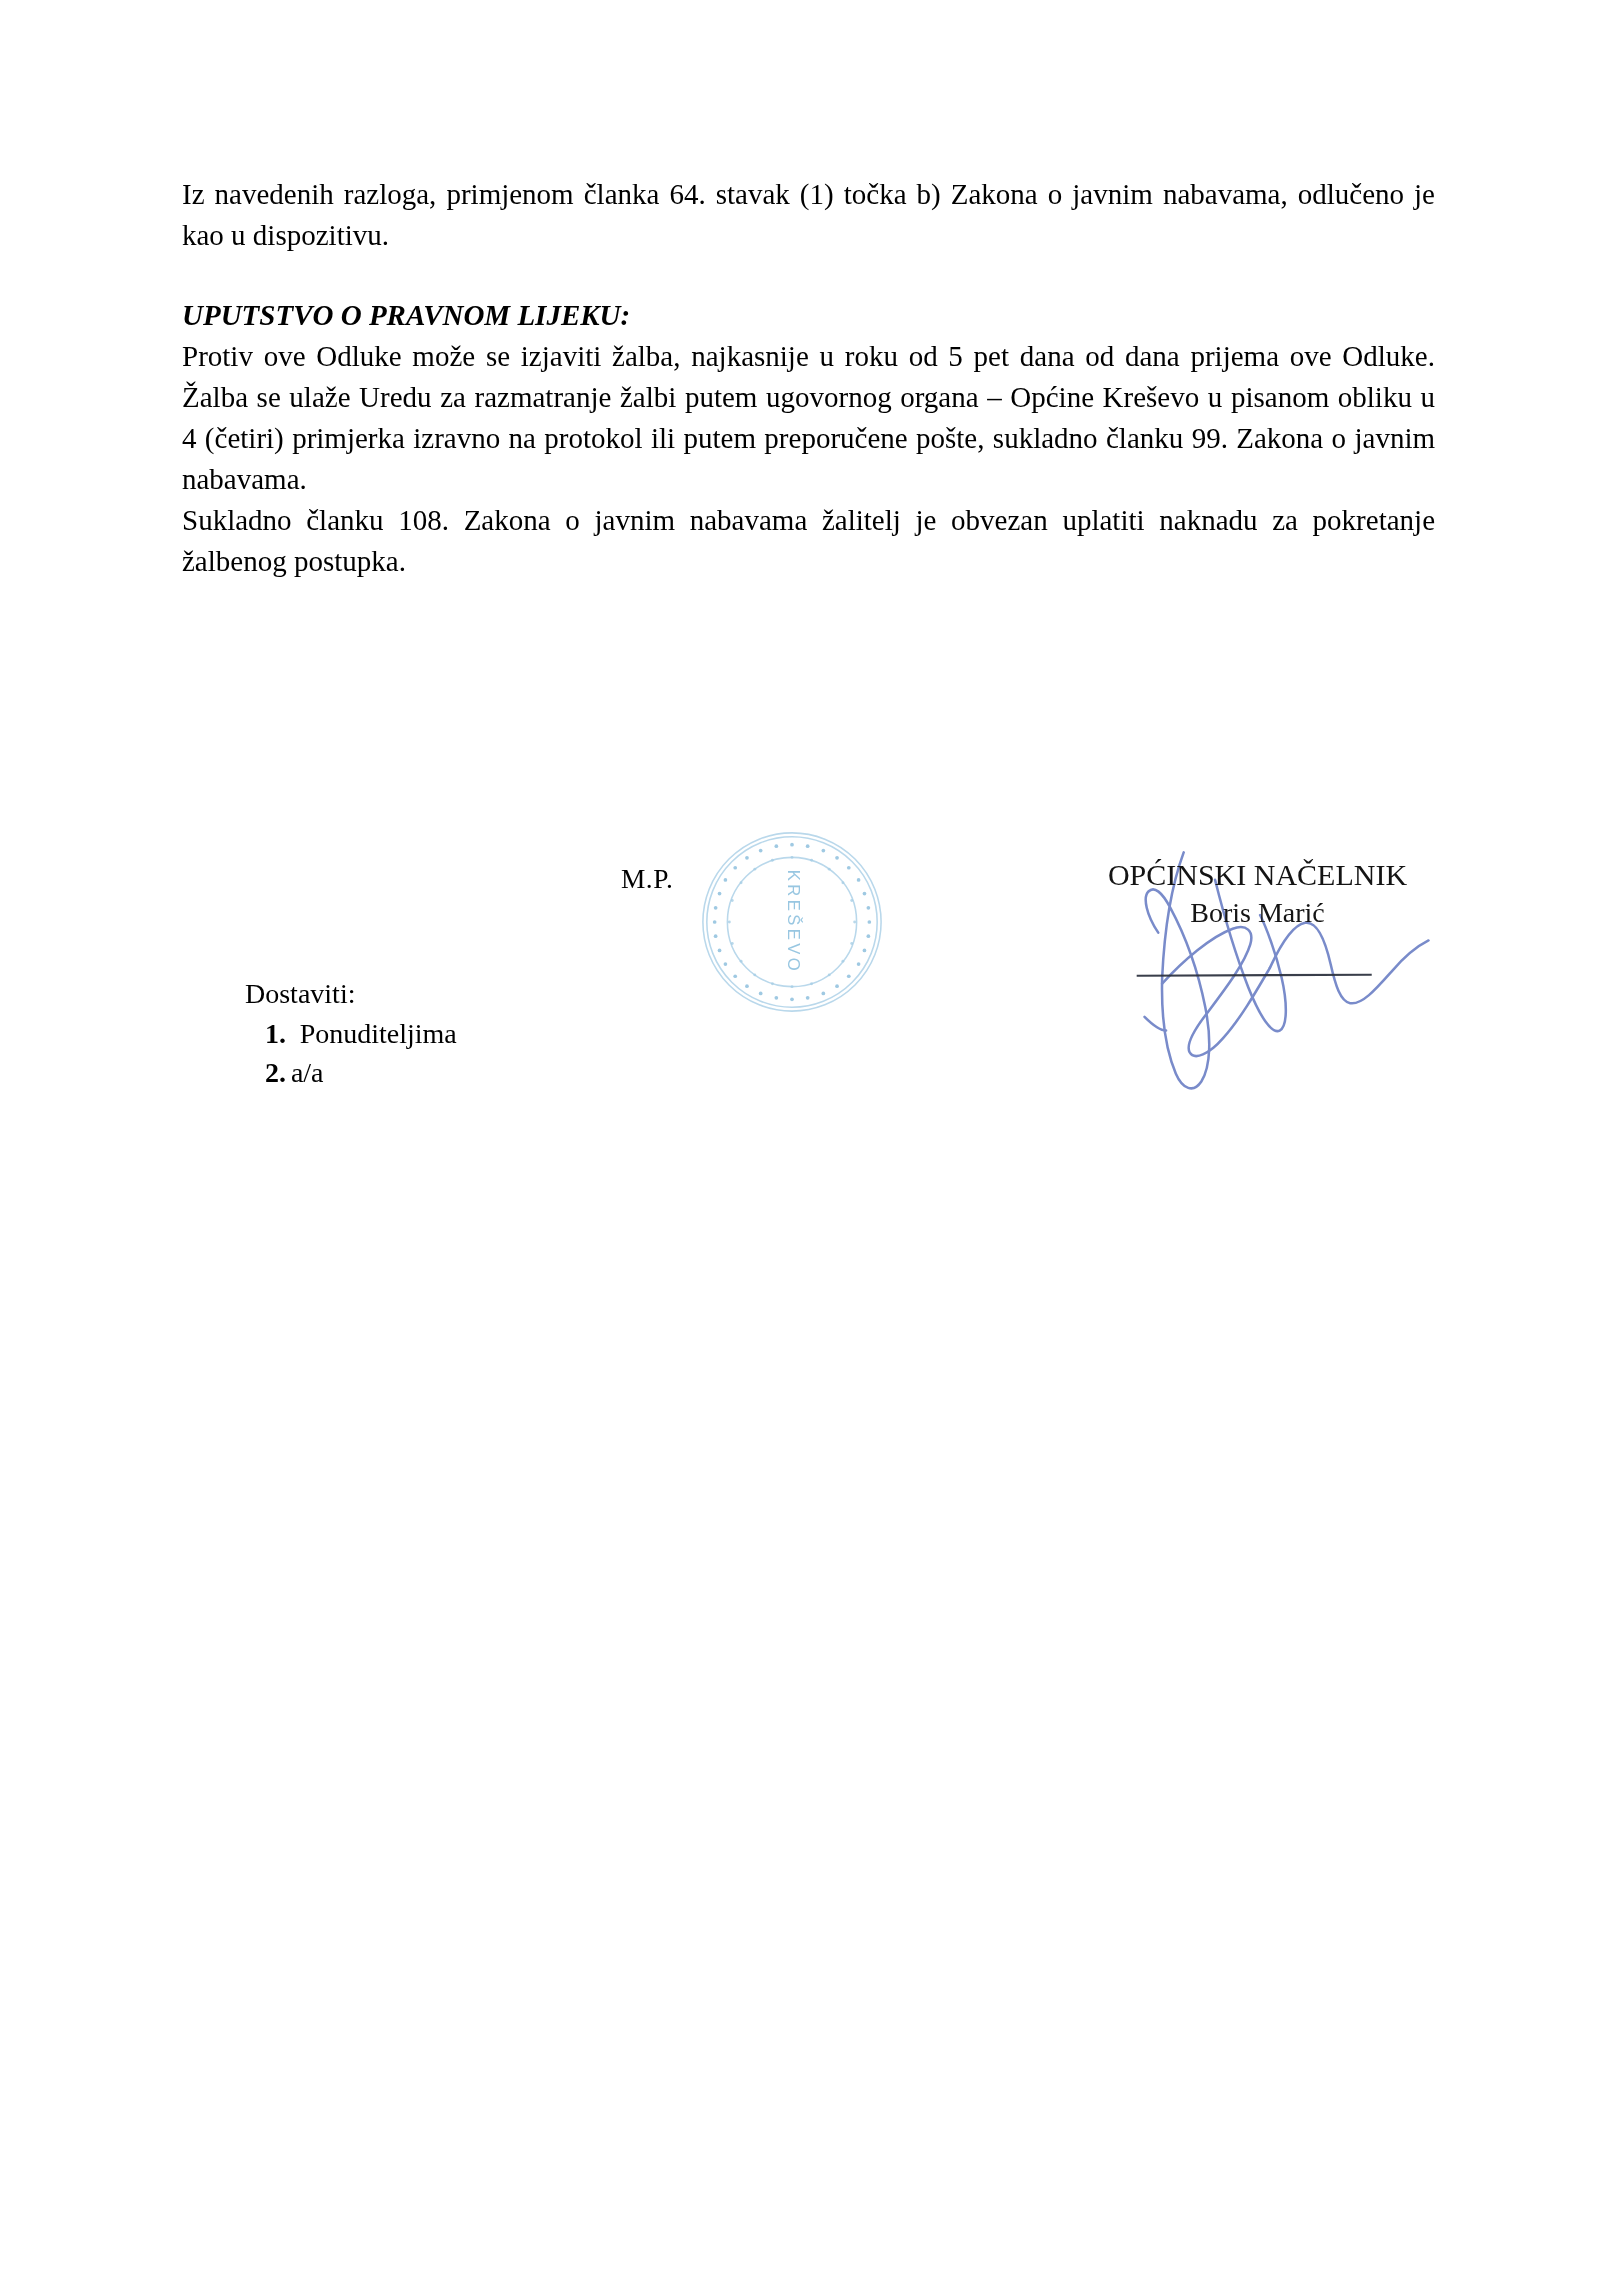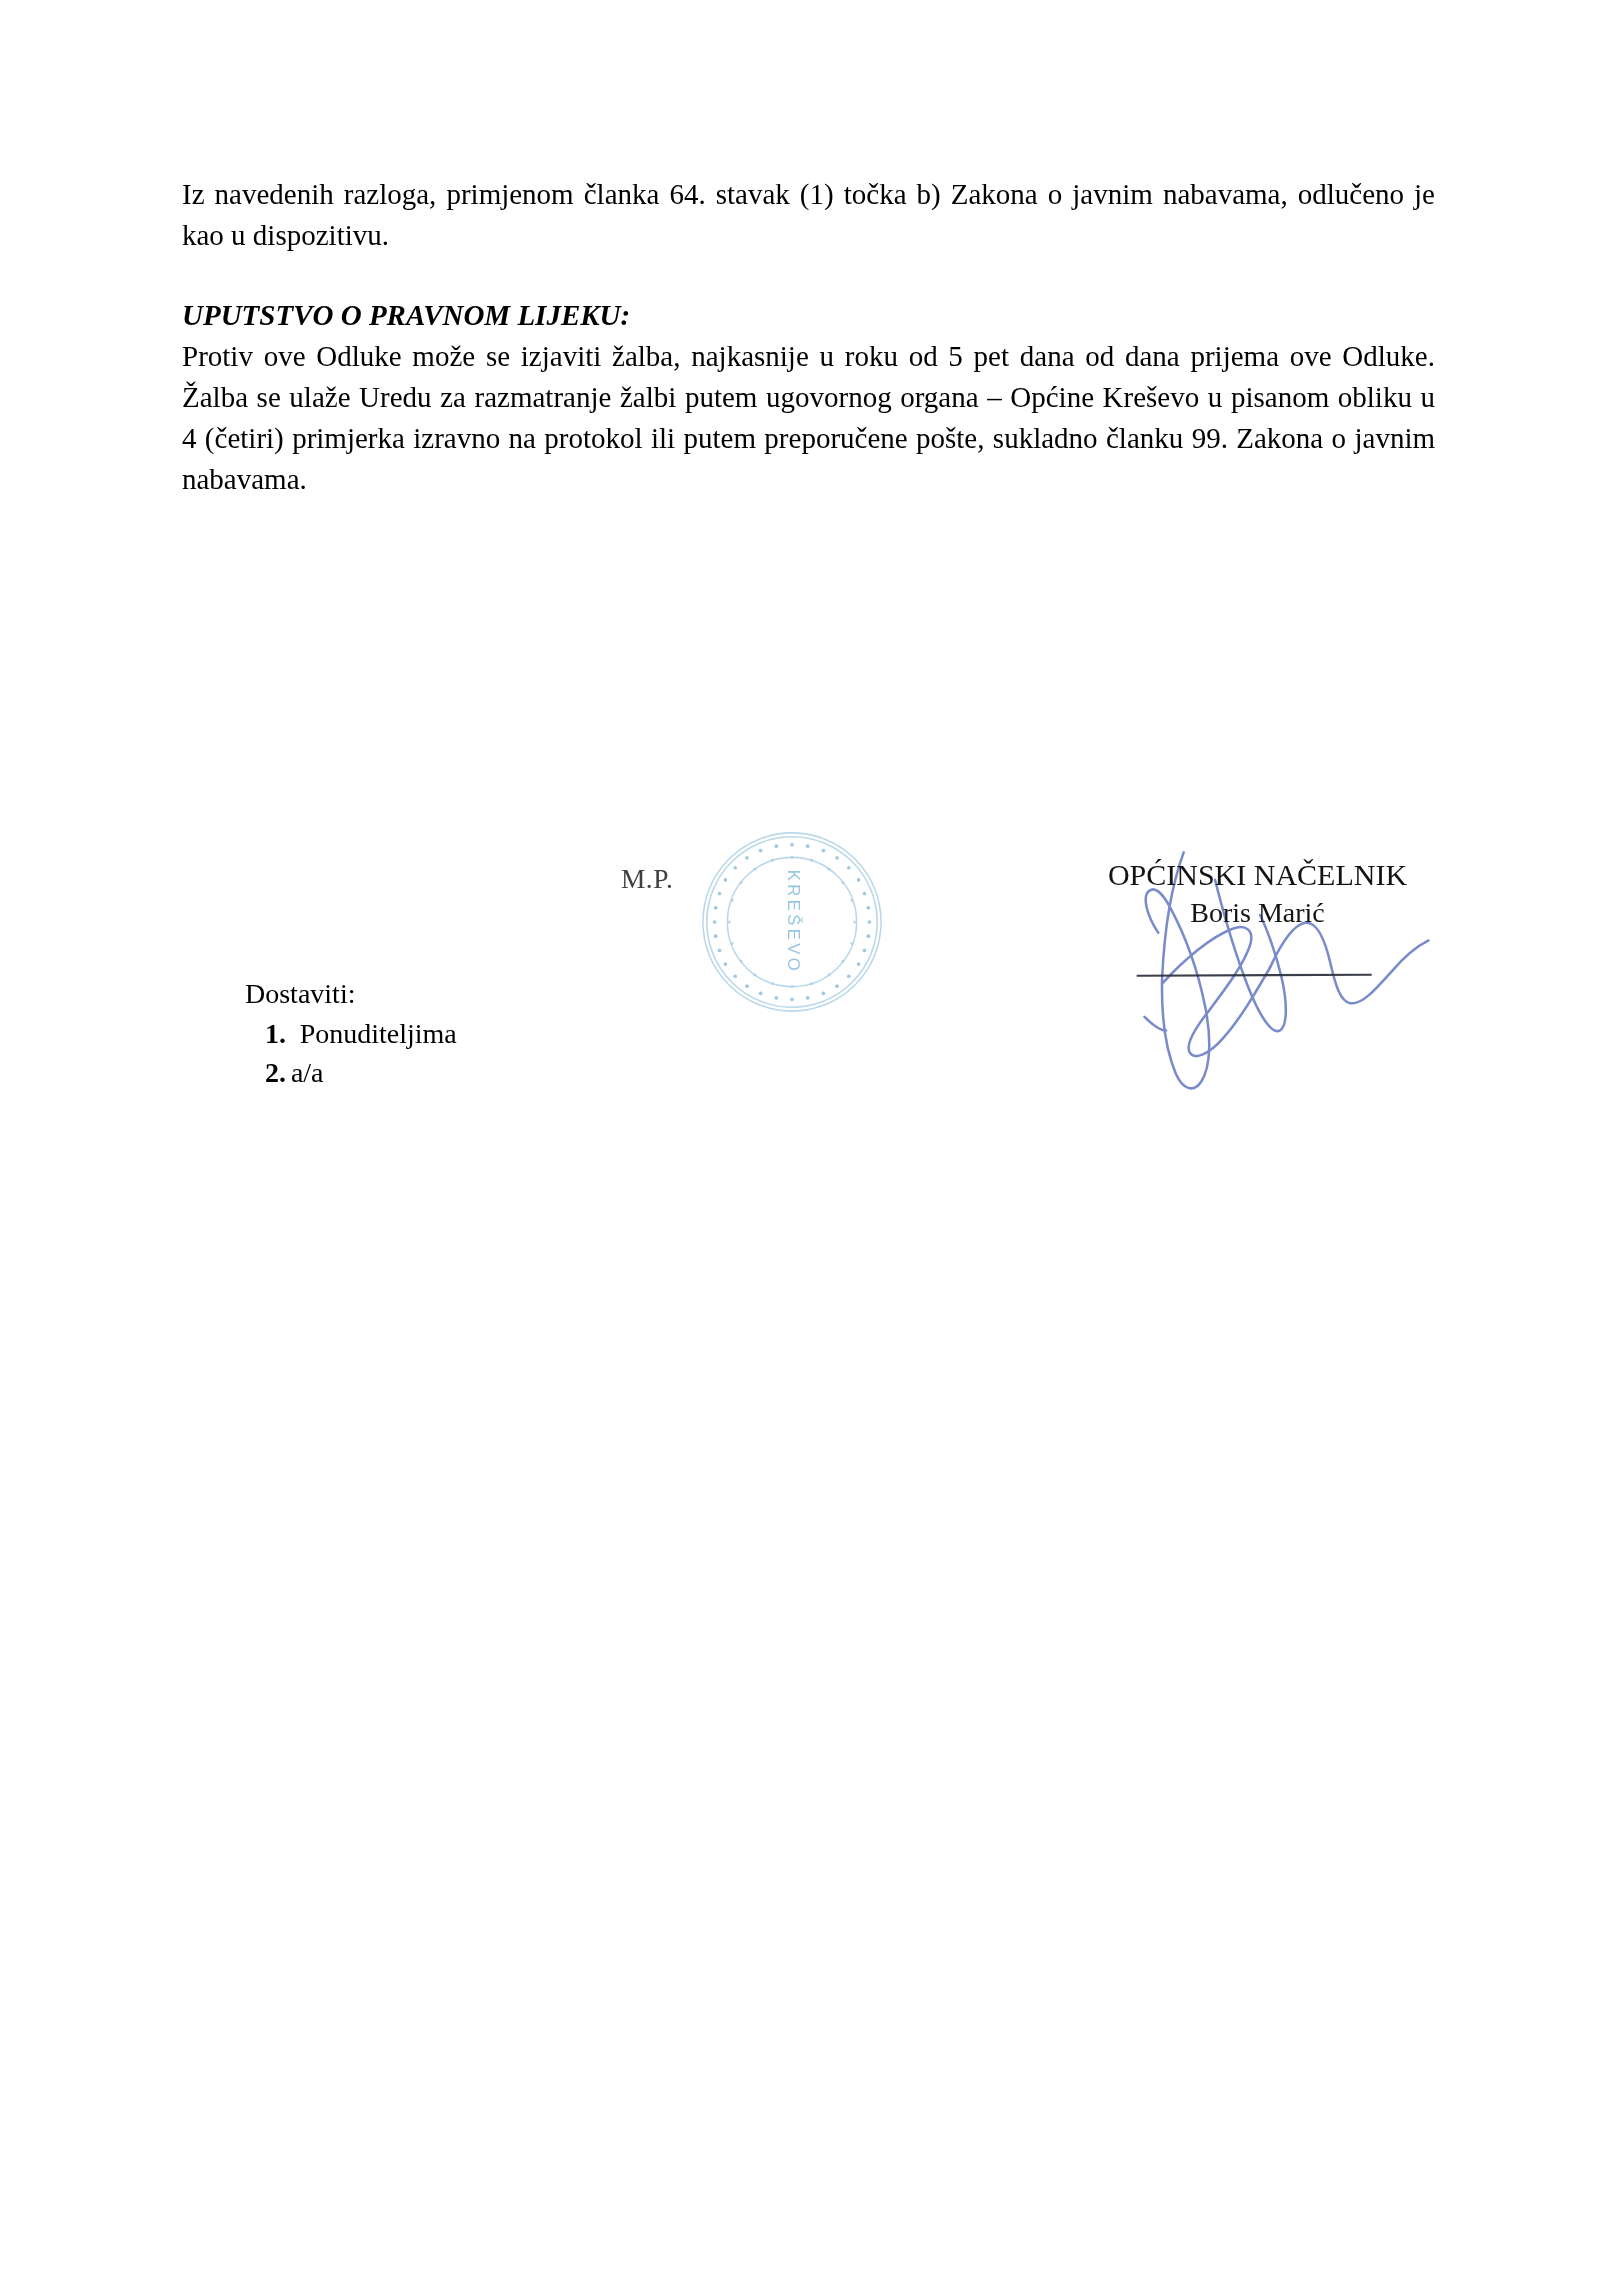--- a/index.html
+++ b/index.html
@@ -50,21 +50,21 @@
     width: 1621px;
     height: 2293px;
     pointer-events: none;
   }
   .mp-label {
     position: absolute;
     left: 621px;
     top: 864px;
     font-size: 27.4px;
     letter-spacing: 0.5px;
-    color: #404040;
+    color: #000000;
   }
   .stamp {
     position: absolute;
     left: 698px;
     top: 828px;
     width: 188px;
     height: 188px;
   }
   .sig-title-block {
     position: absolute;
@@ -124,20 +124,21 @@
   <div class="content">
 
     <p class="para">Iz navedenih razloga, primjenom članka 64. stavak (1) točka b) Zakona o javnim nabavama, odlučeno je kao u dispozitivu.</p>
 
     <div class="spacer-md"></div>
 
     <p class="heading">UPUTSTVO O PRAVNOM LIJEKU:</p>
 
     <p class="para">Protiv ove Odluke može se izjaviti žalba, najkasnije u roku od 5 pet dana od dana prijema ove Odluke. Žalba se ulaže Uredu za razmatranje žalbi putem ugovornog organa – Općine Kreševo u pisanom obliku u 4 (četiri) primjerka izravno na protokol ili putem preporučene pošte, sukladno članku 99. Zakona o javnim nabavama.</p>
 
+    <p class="para">Sukladno članku 108. Zakona o javnim nabavama žalitelj je obvezan uplatiti naknadu za pokretanje žalbenog postupka.</p>
 
 
     <div class="spacer-sm"></div>
 
 
   </div>
 
   <div class="sig-zone">
 
     <div class="mp-label">M.P.</div>

